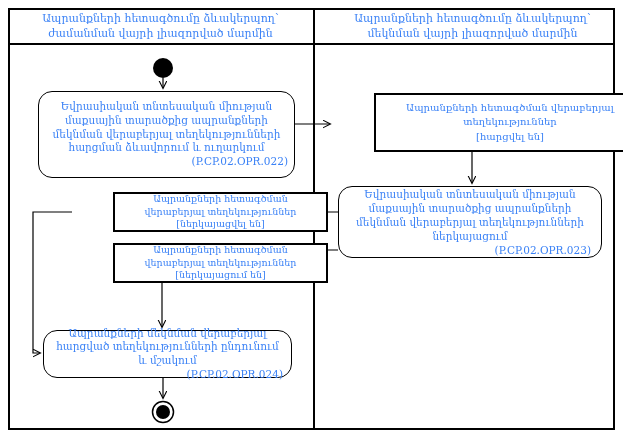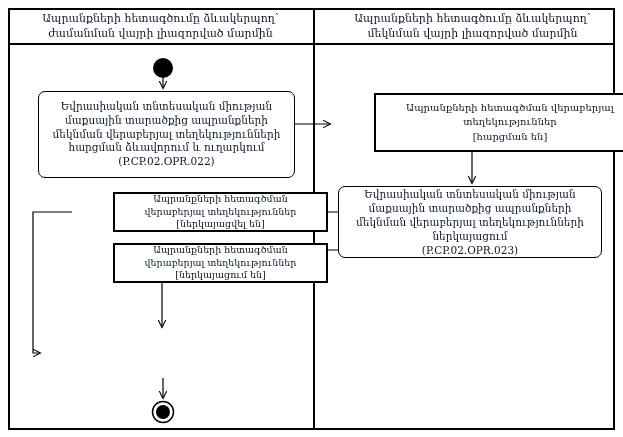--- a/index.html
+++ b/index.html
@@ -1,32 +1,32 @@
 <!DOCTYPE html>
 <html><head>
 <meta charset="utf-8">
 <style>
   html,body{margin:0;padding:0;background:#ffffff;}
   #canvas{
     position:relative;width:623px;height:437px;background:#ffffff;
-    font-family:"DejaVu Serif","DejaVu Sans",serif;color:#0f172a;overflow:hidden;
+    font-family:"DejaVu Serif","DejaVu Sans",serif;color:#3b82f6;overflow:hidden;
   }
   #frame{position:absolute;left:8px;top:8px;width:607px;height:422px;
     border:2px solid #000;box-sizing:border-box;background:#fff;}
   .divider-v{position:absolute;left:313px;top:8px;width:2px;height:422px;background:#000;}
   .divider-h{position:absolute;left:8px;top:43px;width:607px;height:2px;background:#000;}
   .lane-header{position:absolute;top:10px;height:33px;display:flex;align-items:center;
     justify-content:center;text-align:center;font-size:11px;line-height:1.3;
     box-sizing:border-box;padding:1px 16px;}
   #hdr-left{left:8px;width:305px;}
   #hdr-right{left:315px;width:300px;padding-left:31px;}
   svg.connectors{position:absolute;left:0;top:0;width:623px;height:437px;pointer-events:none;}
   .node{position:absolute;box-sizing:border-box;display:flex;flex-direction:column;
     align-items:center;justify-content:center;text-align:center;background:#fff;}
-  .activity{border:1.5px solid #000;border-radius:7px;}
+  .activity{border:1.5px solid #000;border-radius:14px;align-items:flex-end;}
   .object{border:2px solid #000;margin-left:41px;}
   #act022{left:38px;top:91px;width:257px;height:87px;font-size:10.5px;line-height:1.3;padding:2px 6px;}
   #obj-req{left:333px;top:93px;width:272px;height:59px;font-size:10px;line-height:1.45;padding:2px 20px;}
   #act023{left:338px;top:186px;width:264px;height:72px;font-size:10.5px;line-height:1.35;padding:2px 10px;}
   #obj-sub{left:72px;top:192px;width:215px;height:40px;font-size:9.5px;line-height:1.35;padding:1px 14px;}
   #obj-abs{left:72px;top:243px;width:215px;height:40px;font-size:9.5px;line-height:1.35;padding:1px 14px;}
   #act024{left:43px;top:330px;width:249px;height:48px;font-size:10.5px;line-height:1.3;padding:2px 8px;}
   .node .code, .node .state{display:block;}
 </style>
 </head>
@@ -60,32 +60,36 @@
     <circle cx="163" cy="412" r="7" fill="#000"></circle>
   </svg>
 
   <div id="act022" class="node activity">
     <span>Եվրասիական տնտեսական միության մաքսային տարածքից ապրանքների մեկնման վերաբերյալ տեղեկությունների հարցման ձևավորում և ուղարկում</span>
     <span class="code">(P.CP.02.OPR.022)</span>
   </div>
 
   <div id="obj-req" class="node object">
     <span>Ապրանքների հետագծման վերաբերյալ տեղեկություններ</span>
-    <span class="state">[հարցման են]</span>
+    <span class="state">[հարցվել են]</span>
   </div>
 
   <div id="act023" class="node activity">
     <span>Եվրասիական տնտեսական միության մաքսային տարածքից ապրանքների մեկնման վերաբերյալ տեղեկությունների ներկայացում</span>
     <span class="code">(P.CP.02.OPR.023)</span>
   </div>
 
   <div id="obj-sub" class="node object">
     <span>Ապրանքների հետագծման վերաբերյալ տեղեկություններ</span>
     <span class="state">[ներկայացվել են]</span>
   </div>
 
   <div id="obj-abs" class="node object">
     <span>Ապրանքների հետագծման վերաբերյալ տեղեկություններ</span>
     <span class="state">[ներկայացում են]</span>
   </div>
 
+  <div id="act024" class="node activity">
+    <span>Ապրանքների մեկնման վերաբերյալ հարցված տեղեկությունների ընդունում և մշակում</span>
+    <span class="code">(P.CP.02.OPR.024)</span>
+  </div>
 
 </div>
 
 </body></html>

